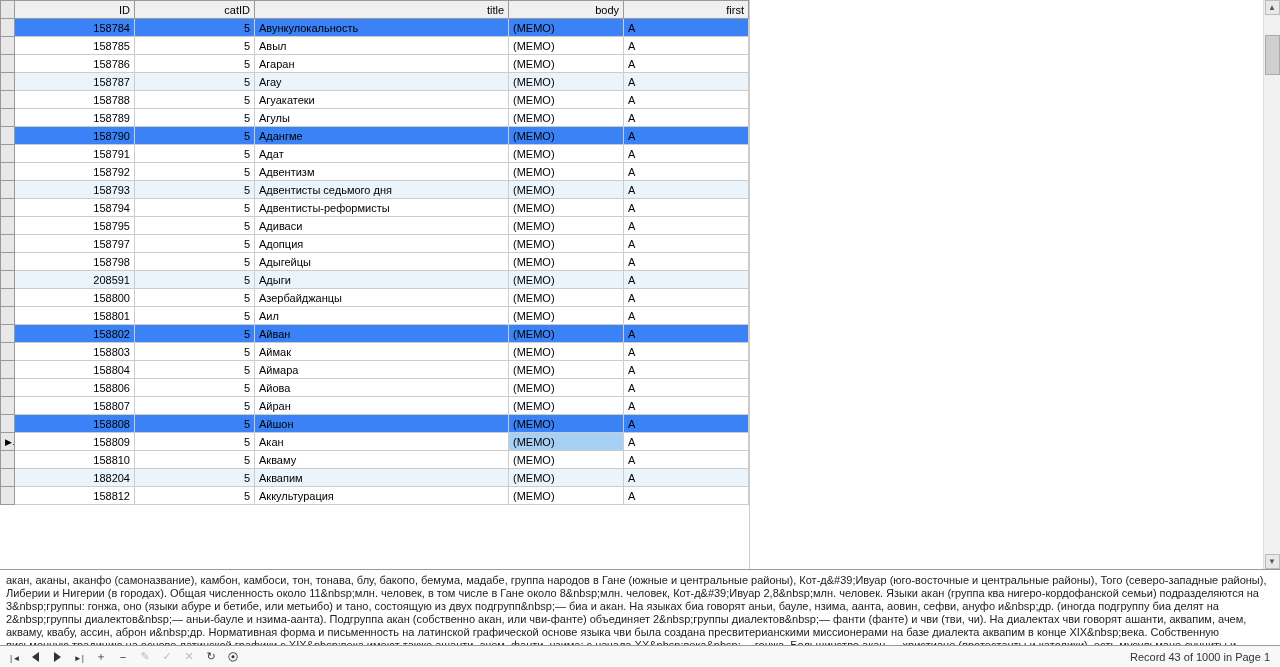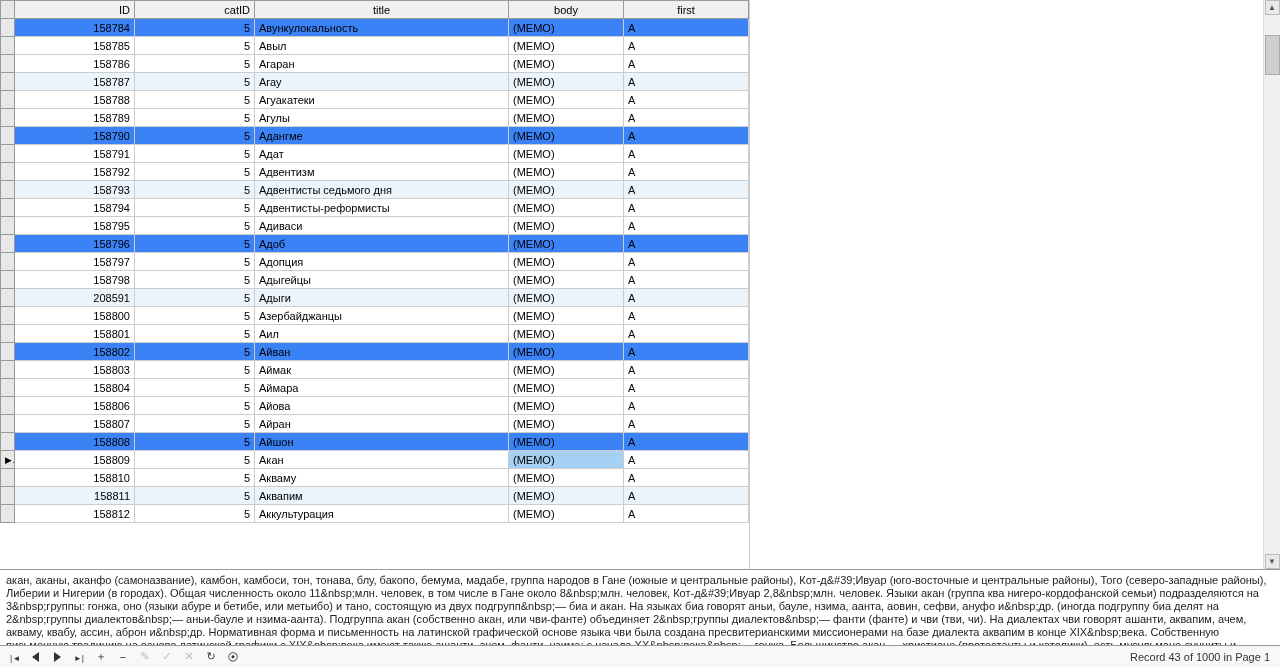--- a/index.html
+++ b/index.html
@@ -1,21 +1,21 @@
 <!DOCTYPE html>
 <html><head>
 <meta charset="utf-8">
 <style>
 * { margin:0; padding:0; box-sizing:border-box; }
 body { font-family:Tahoma,Arial,sans-serif; font-size:11px; background:#fff; color:#000; overflow:hidden; }
 .container { display:flex; flex-direction:column; height:667px; width:1280px; position:relative; }
 .main-area { display:flex; flex:1; overflow:hidden; position:relative; }
 .grid-area { width:750px; display:flex; flex-direction:column; border-right:1px solid #ccc; }
 .grid { border-collapse:collapse; width:100%; table-layout:fixed; }
-.grid th { background:#f0f0f0; border:1px solid #999; text-align:center; padding:2px 4px; font-weight:normal; height:18px; font-size:11px; }
+.grid th { background:#f0f0f0; border:1px solid #999; text-align:right; padding:2px 4px; font-weight:normal; height:18px; font-size:11px; }
 .grid th.rowsel { width:14px; background:#e8e8e8; }
 .grid td { border:1px solid #ccc; padding:1px 4px; height:18px; font-size:11px; white-space:nowrap; overflow:hidden; text-overflow:ellipsis; }
 .grid td.rowsel { background:#e8e8e8; border:1px solid #999; width:14px; text-align:center; font-size:9px; }
 .grid .col-id { width:120px; text-align:right; }
 .grid .col-cat { width:120px; text-align:right; }
 .grid .col-title { width:254px; }
 .grid .col-body { width:115px; }
 .grid .col-first { width:125px; }
 .grid tr.shade { background:#3b82f6; }
 .grid tr.blue { background:#ecf4fb; }
@@ -142,28 +142,20 @@
               <td class="col-first">А</td>
             </tr>
             <tr class="">
               <td class="rowsel"></td>
               <td class="col-id">158795</td>
               <td class="col-cat">5</td>
               <td class="col-title">Адиваси</td>
               <td class="col-body">(MEMO)</td>
               <td class="col-first">А</td>
             </tr>
-            <tr class="shade">
-              <td class="rowsel"></td>
-              <td class="col-id">158796</td>
-              <td class="col-cat">5</td>
-              <td class="col-title">Адоб</td>
-              <td class="col-body">(MEMO)</td>
-              <td class="col-first">А</td>
-            </tr>
             <tr class="">
               <td class="rowsel"></td>
               <td class="col-id">158797</td>
               <td class="col-cat">5</td>
               <td class="col-title">Адопция</td>
               <td class="col-body">(MEMO)</td>
               <td class="col-first">А</td>
             </tr>
             <tr class="">
               <td class="rowsel"></td>
@@ -256,21 +248,21 @@
             <tr class="">
               <td class="rowsel"></td>
               <td class="col-id">158810</td>
               <td class="col-cat">5</td>
               <td class="col-title">Акваму</td>
               <td class="col-body">(MEMO)</td>
               <td class="col-first">А</td>
             </tr>
             <tr class="blue">
               <td class="rowsel"></td>
-              <td class="col-id">158811</td>
+              <td class="col-id">188204</td>
               <td class="col-cat">5</td>
               <td class="col-title">Аквапим</td>
               <td class="col-body">(MEMO)</td>
               <td class="col-first">А</td>
             </tr>
             <tr class="">
               <td class="rowsel"></td>
               <td class="col-id">158812</td>
               <td class="col-cat">5</td>
               <td class="col-title">Аккультурация</td>

